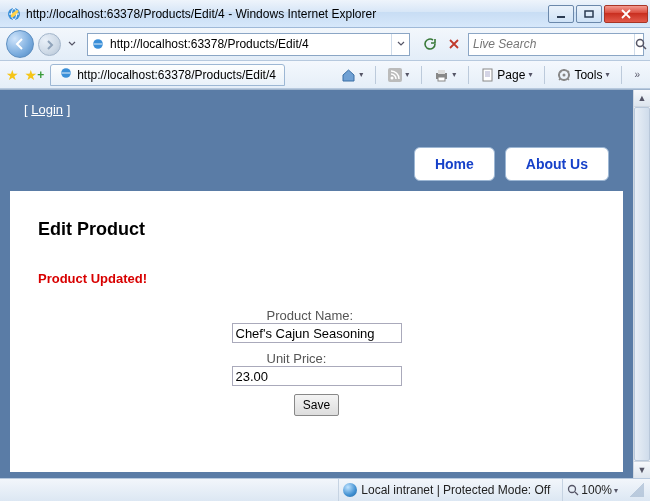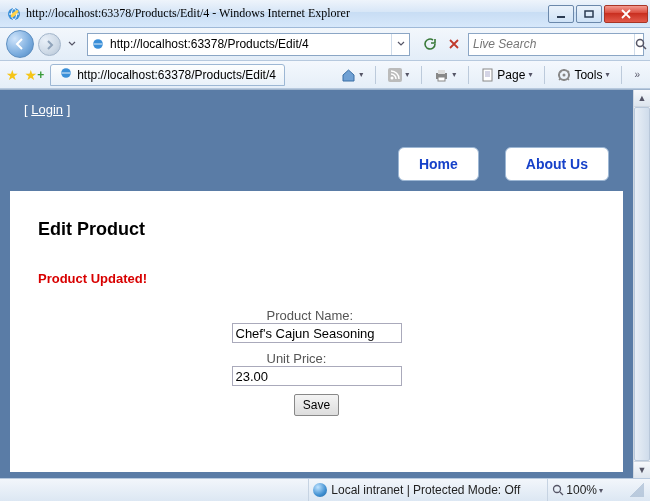--- a/index.html
+++ b/index.html
@@ -1,21 +1,21 @@
 <!DOCTYPE html>
 <html><head>
 <meta charset="utf-8">
 <style>
 * { box-sizing: border-box; margin: 0; padding: 0; }
 body { font-family: "Segoe UI", Tahoma, sans-serif; font-size: 12px; width: 650px; height: 501px; overflow: hidden; background: #d4e3f5; }
 
 
 .titlebar { height: 28px; background: linear-gradient(#eef4fb,#d7e6f7 45%,#c8ddf4 46%,#d7e8fb); display: flex; align-items: center; padding: 0 2px 0 6px; border-bottom: 1px solid #9fb9d8; }
 .titlebar .favicon { width: 16px; height: 16px; margin-right: 4px; }
-.titlebar .title { flex: 1; color: #000; font-size: 12px; white-space: nowrap; font-family: Liberation Serif, serif; }
+.titlebar .title { flex: 1; color: #000; font-size: 12px; white-space: nowrap; }
 .winbtns { display: flex; gap: 0; }
 .winbtn { width: 28px; height: 18px; border: 1px solid #6b88ab; border-radius: 2px; margin-left: 2px; display: flex; align-items: center; justify-content: center; font-size: 10px; background: linear-gradient(#eaf2fb,#cfe2f6); }
 .winbtn.min { width: 26px; }
 .winbtn.close { width: 44px; background: linear-gradient(#f39b90,#d9483a 45%,#c92f20 46%,#e25a4b); color: #fff; border-color: #a83526; }
 .winbtn.max { width: 26px; }
 .winbtn svg { display: block; }
 
 
 .navbar { height: 33px; background: linear-gradient(#f3f7fc,#e3edf8); display: flex; align-items: center; padding: 0 6px; gap: 4px; border-bottom: 1px solid #b7c9de; }
 .navbtn { width: 28px; height: 28px; border-radius: 50%; background: radial-gradient(circle at 30% 30%, #cfe4fb, #7aacde 60%, #4d86c0); border: 1px solid #5e8fc1; display:flex; align-items:center; justify-content:center; }
@@ -52,32 +52,32 @@
 .vscroll .arrow { height:17px; display:flex; align-items:center; justify-content:center; background:linear-gradient(#f6f8fb,#dde5ee); border-bottom:1px solid #cfd7e1; font-size:9px; color:#556; }
 .vscroll .arrow.bottom { position:absolute; bottom:0; left:0; right:0; border-top:1px solid #cfd7e1; border-bottom:0; }
 .vscroll .thumb { position:absolute; top:17px; bottom:17px; left:0; right:0; background:linear-gradient(90deg,#e9eff6,#cfdceb); border:1px solid #b9c8da; border-radius:2px; }
 
 
 .site { background:#5a7ca6; min-height:100%; padding: 0 0 10px 0; }
 .sitehdr { padding: 12px 24px 0 24px; display:flex; align-items:flex-start; }
 .sitehdr h1 { color:#fff; font-family: Arial, sans-serif; font-size: 30px; font-weight:bold; flex:1; }
 .loginbox { color:#fff; font-size:13px; }
 .loginbox a { color:#fff; text-decoration: underline; }
-.menubar { display:flex; justify-content:flex-end; gap:26px; padding: 30px 24px 10px 24px; }
+.menubar { display:flex; justify-content:flex-end; gap:10px; padding: 30px 24px 10px 24px; }
 .menubar .mi { background:#fff; border:1px solid #9db7d4; padding: 8px 20px; border-radius:6px; color:#1641c9; font-weight:bold; font-size:14px; }
 .contentbox { background:#fff; margin: 0 10px; padding: 28px 28px 48px 28px; min-height:240px; border-radius:0; }
 .contentbox h2 { font: bold 18px Arial; margin-bottom: 22px; }
 .msg { color:#d80000; font-weight:bold; font-size:13px; margin-bottom:22px;margin-top:31px; }
 .frow { display:flex; align-items:center; margin-bottom:8px;flex-direction:column; }
 .frow label { width:100px; color:#555; font-size:13px; }
 .frow input[type=text] { width:170px; height:20px; border:1px solid #aab; padding:1px 3px; font-size:13px; }
 .frow .savebtn { height:22px; padding:1px 8px; font-size:12px; background:linear-gradient(#f4f4f4,#ddd); border:1px solid #888; border-radius:2px; }
 
 
-.statusbar { height: 23px; background: linear-gradient(#f2f6fb,#dce7f3); border-top:1px solid #b7c9de; display:flex; align-items:center; padding: 0 6px; gap:23px; font-size:12px; color:#222; }
+.statusbar { height: 23px; background: linear-gradient(#f2f6fb,#dce7f3); border-top:1px solid #b7c9de; display:flex; align-items:center; padding: 0 6px; gap:8px; font-size:12px; color:#222; }
 .statusbar .spacer { flex:1; }
 .statusbar .cell { display:flex; align-items:center; gap:4px; padding:0 4px; border-left:1px solid #c6d3e2; height:100%; }
 .statusbar .cell:first-of-type { border-left:0; }
 .statusbar .zoom { display:flex; align-items:center; gap:2px; }
 .globe { width:14px; height:14px; border-radius:50%; background: radial-gradient(circle at 35% 30%, #bfe3ff, #3f8fd1 60%, #2668a0); position:relative; }
 .resize { width:14px; height:14px; background: linear-gradient(135deg, transparent 50%, #9fb4cd 50%); opacity:.6; }
 </style>
 </head>
 <body>
 

